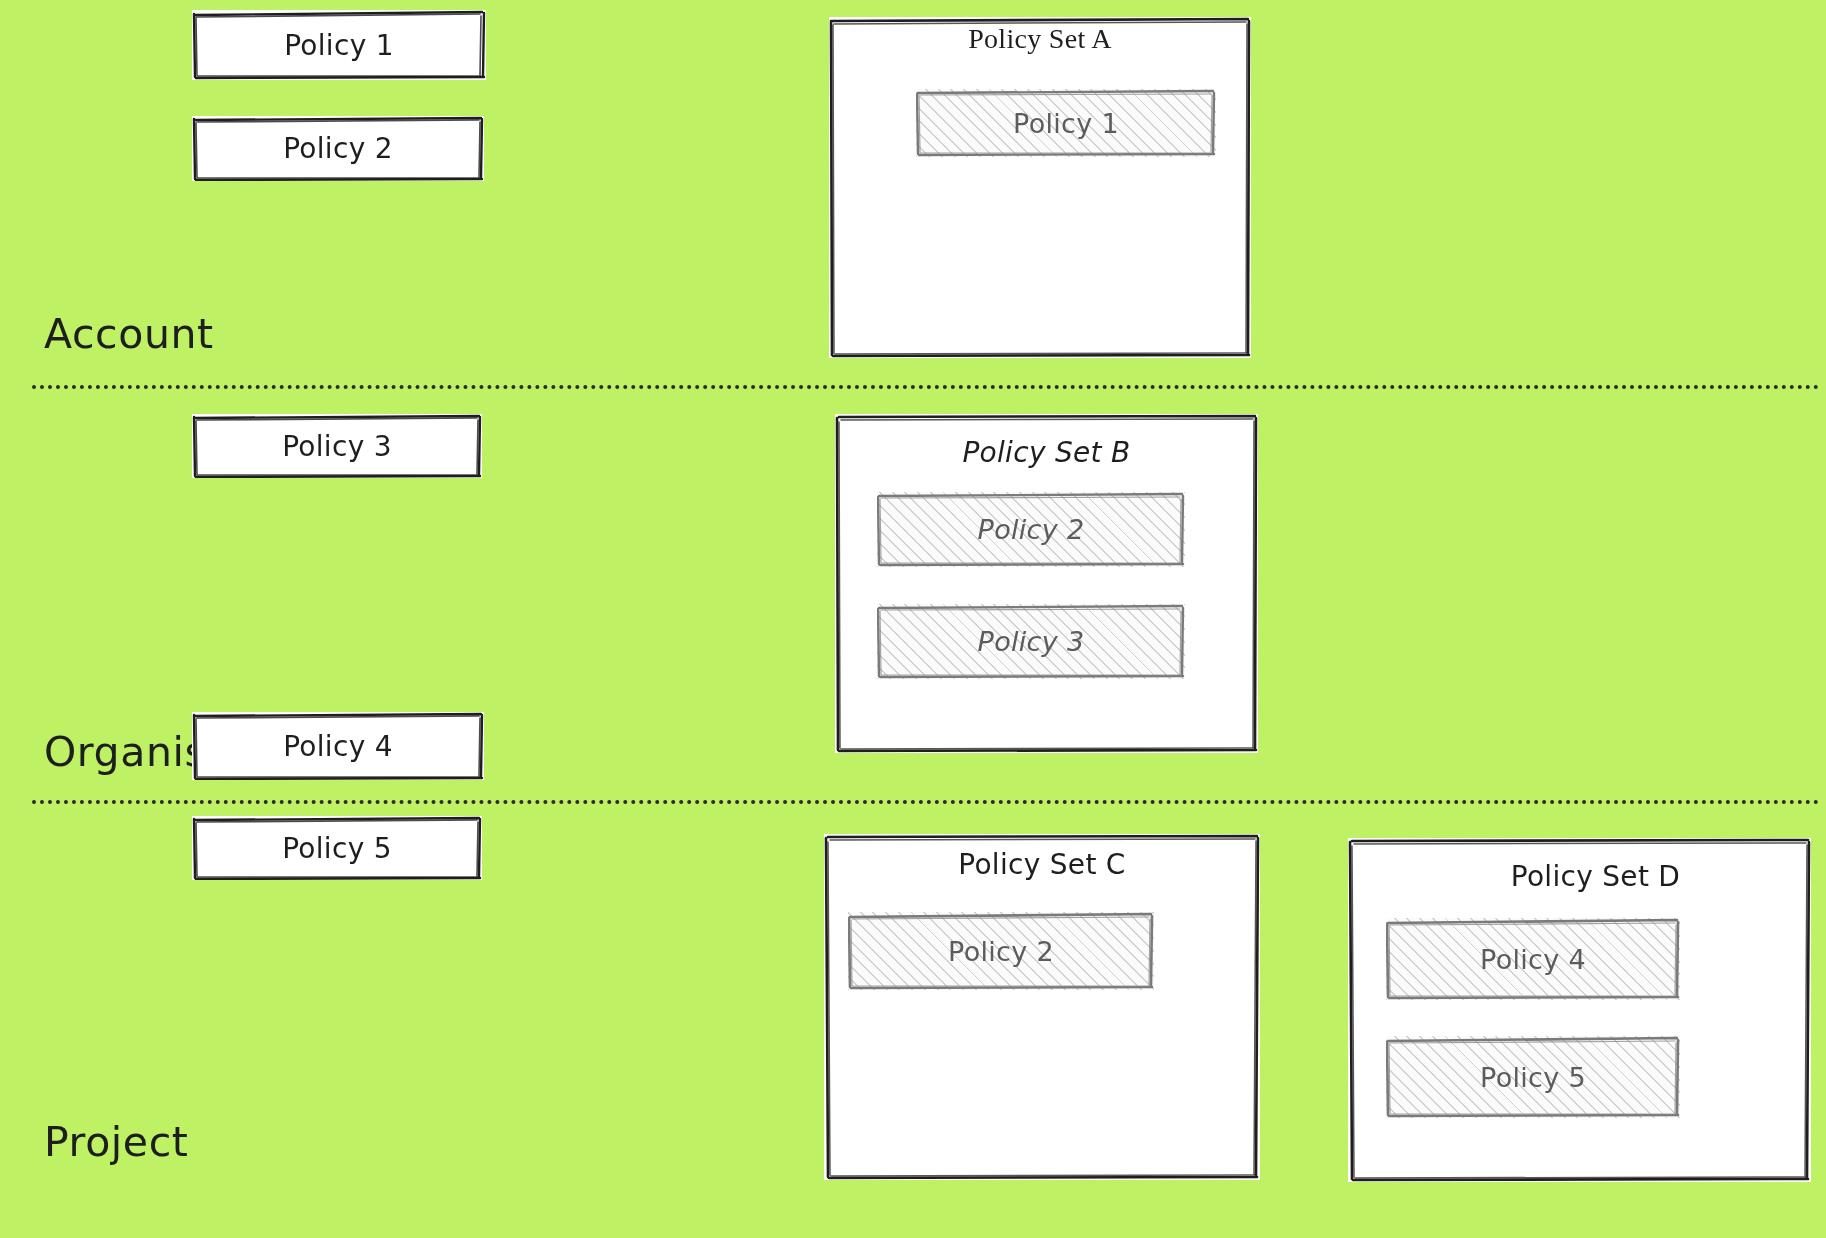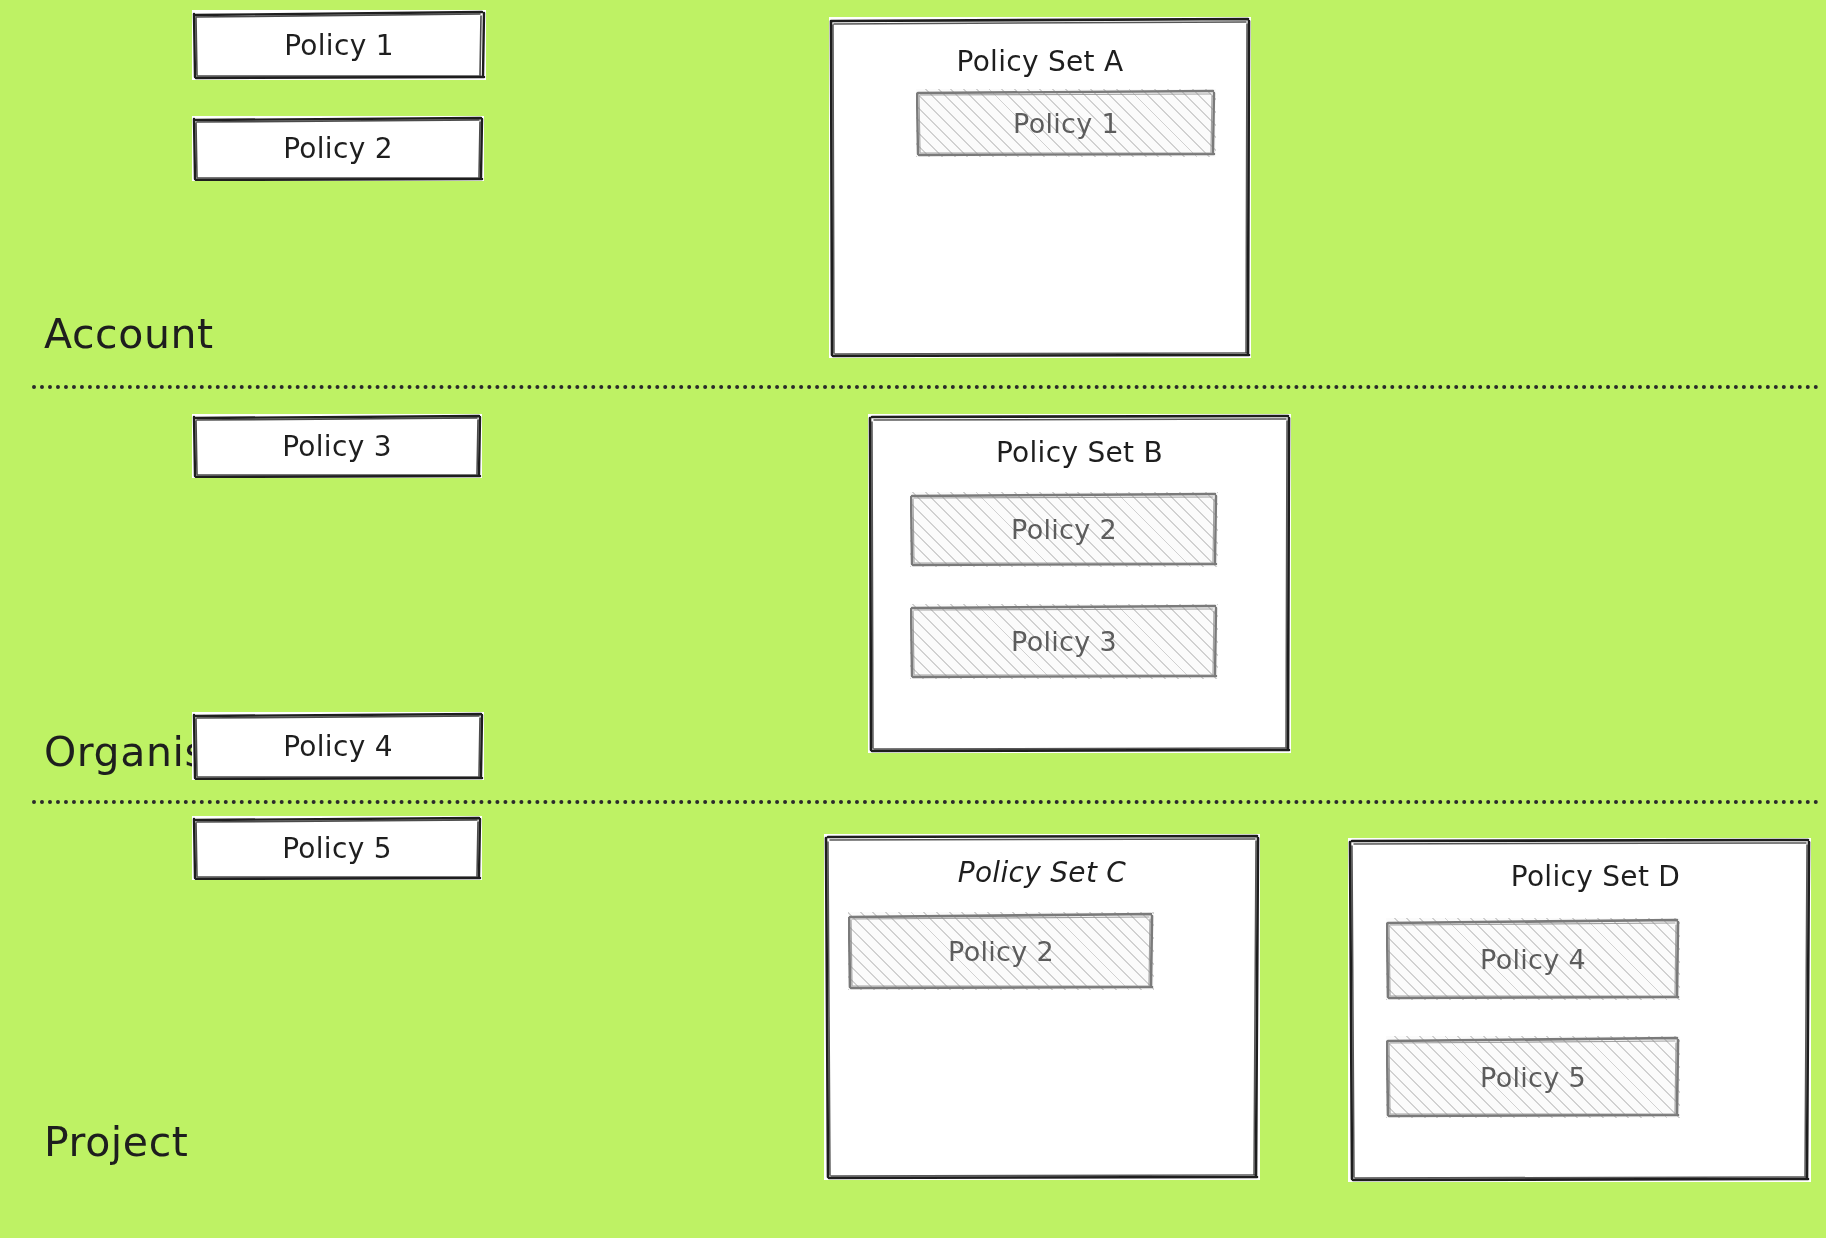--- a/index.html
+++ b/index.html
@@ -134,21 +134,21 @@
       <path d="M5,6 L287,4 M288,6 L287,61 M288,62 L5,62 M5,61 L4,7" stroke="#1e1e1e" stroke-width="1.6" opacity="0.8"></path>
     </svg>
     <div class="plabel">Policy 2</div>
   </div>
 
   <div class="policy-set" style="left:829px; top:17px; width:422px; height:341px;">
     <svg class="sk" viewBox="0 0 422 341" preserveAspectRatio="none">
       <path d="M3,4 L419,2 M420,4 L419,337 M420,338 L4,339 M3,338 L2,4" stroke="#1e1e1e" stroke-width="2.6"></path>
       <path d="M5,7 L417,5 M418,7 L417,335 M418,336 L6,337 M5,336 L4,8" stroke="#1e1e1e" stroke-width="1.5" opacity="0.75"></path>
     </svg>
-    <div class="set-title" style="top:28px;">Policy Set A</div>
+    <div class="set-title" style="top:6px;font-family:Liberation Serif, serif;">Policy Set A</div>
 
     <div class="policy-chip" style="left:87px; top:72px; width:300px; height:68px;">
       <svg class="sk" viewBox="0 0 300 68" preserveAspectRatio="none">
         <path d="M2,4 L297,2 M298,4 L297,64 M298,65 L3,66 M2,65 L1,5" stroke="#7a7a7a" stroke-width="2.4"></path>
         <path d="M4,6 L295,5 M296,7 L295,63 M296,64 L4,64 M4,63 L3,7" stroke="#8c8c8c" stroke-width="1.2" opacity="0.8"></path>
       </svg>
       <div class="plabel">Policy 1</div>
     </div>
   </div>
 
@@ -157,21 +157,21 @@
   <div class="divider" style="left:32px; top:385px; width:1788px;"></div>
 
   <div class="policy-box" style="left:192px; top:414px; width:290px; height:64px;">
     <svg class="sk" viewBox="0 0 290 64" preserveAspectRatio="none">
       <path d="M3,4 L287,2 M288,3 L287,61 M288,62 L4,63 M3,62 L2,3" stroke="#1e1e1e" stroke-width="2.4"></path>
       <path d="M5,6 L285,4 M286,6 L285,60 M286,61 L5,61 M5,60 L4,7" stroke="#1e1e1e" stroke-width="1.6" opacity="0.8"></path>
     </svg>
     <div class="plabel">Policy 3</div>
   </div>
 
-  <div class="policy-set" style="left:868px; top:414px; width:423px; height:339px;">
+  <div class="policy-set" style="left:835px; top:414px; width:423px; height:339px;font-style:italic;">
     <svg class="sk" viewBox="0 0 423 339" preserveAspectRatio="none">
       <path d="M4,3 L420,2 M421,4 L420,335 M421,336 L4,337 M3,336 L2,4" stroke="#1e1e1e" stroke-width="2.6"></path>
       <path d="M6,6 L418,5 M419,7 L418,333 M419,334 L6,335 M5,334 L4,8" stroke="#1e1e1e" stroke-width="1.5" opacity="0.75"></path>
     </svg>
     <div class="set-title" style="top:22px;">Policy Set B</div>
 
     <div class="policy-chip" style="left:42px; top:78px; width:308px; height:75px;">
       <svg class="sk" viewBox="0 0 308 75" preserveAspectRatio="none">
         <path d="M2,4 L305,2 M306,4 L305,71 M306,72 L3,73 M2,72 L1,5" stroke="#7a7a7a" stroke-width="2.4"></path>
         <path d="M4,6 L303,5 M304,7 L303,70 M304,71 L4,71 M4,70 L3,7" stroke="#8c8c8c" stroke-width="1.2" opacity="0.8"></path>
@@ -206,21 +206,21 @@
       <path d="M5,6 L285,4 M286,6 L285,60 M286,61 L5,61 M5,60 L4,7" stroke="#1e1e1e" stroke-width="1.6" opacity="0.8"></path>
     </svg>
     <div class="plabel">Policy 5</div>
   </div>
 
   <div class="policy-set" style="left:824px; top:834px; width:436px; height:346px;">
     <svg class="sk" viewBox="0 0 436 346" preserveAspectRatio="none">
       <path d="M4,3 L433,2 M434,4 L432,342 M433,343 L5,344 M4,343 L2,4" stroke="#1e1e1e" stroke-width="2.6"></path>
       <path d="M6,6 L431,5 M432,7 L430,340 M431,341 L7,342 M6,341 L4,8" stroke="#1e1e1e" stroke-width="1.5" opacity="0.75"></path>
     </svg>
-    <div class="set-title" style="top:22px;font-style:italic;">Policy Set C</div>
+    <div class="set-title" style="top:14px;">Policy Set C</div>
 
     <div class="policy-chip" style="left:24px; top:78px; width:306px; height:78px;">
       <svg class="sk" viewBox="0 0 306 78" preserveAspectRatio="none">
         <path d="M2,5 L303,2 M304,4 L303,74 M304,75 L3,76 M2,75 L1,6" stroke="#7a7a7a" stroke-width="2.6"></path>
         <path d="M4,7 L301,5 M302,7 L301,73 M302,74 L4,74 M4,73 L3,8" stroke="#8c8c8c" stroke-width="1.2" opacity="0.8"></path>
       </svg>
       <div class="plabel">Policy 2</div>
     </div>
   </div>
 

